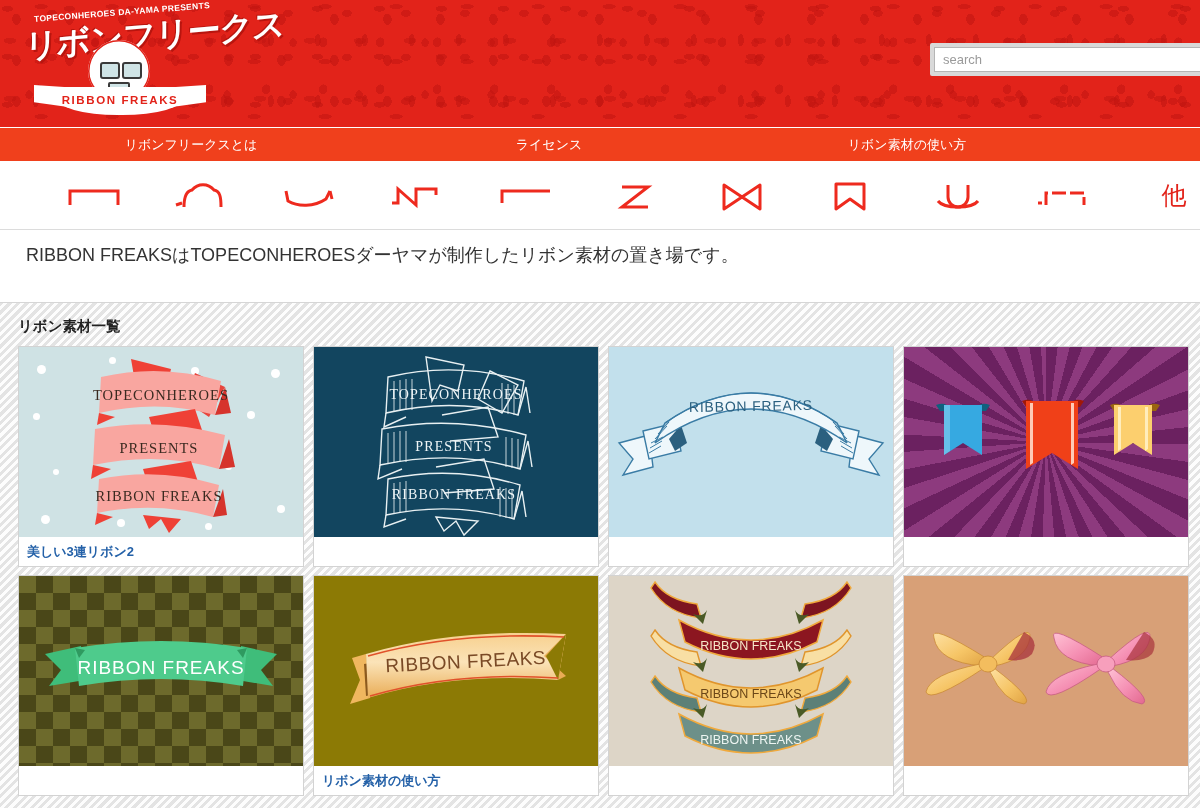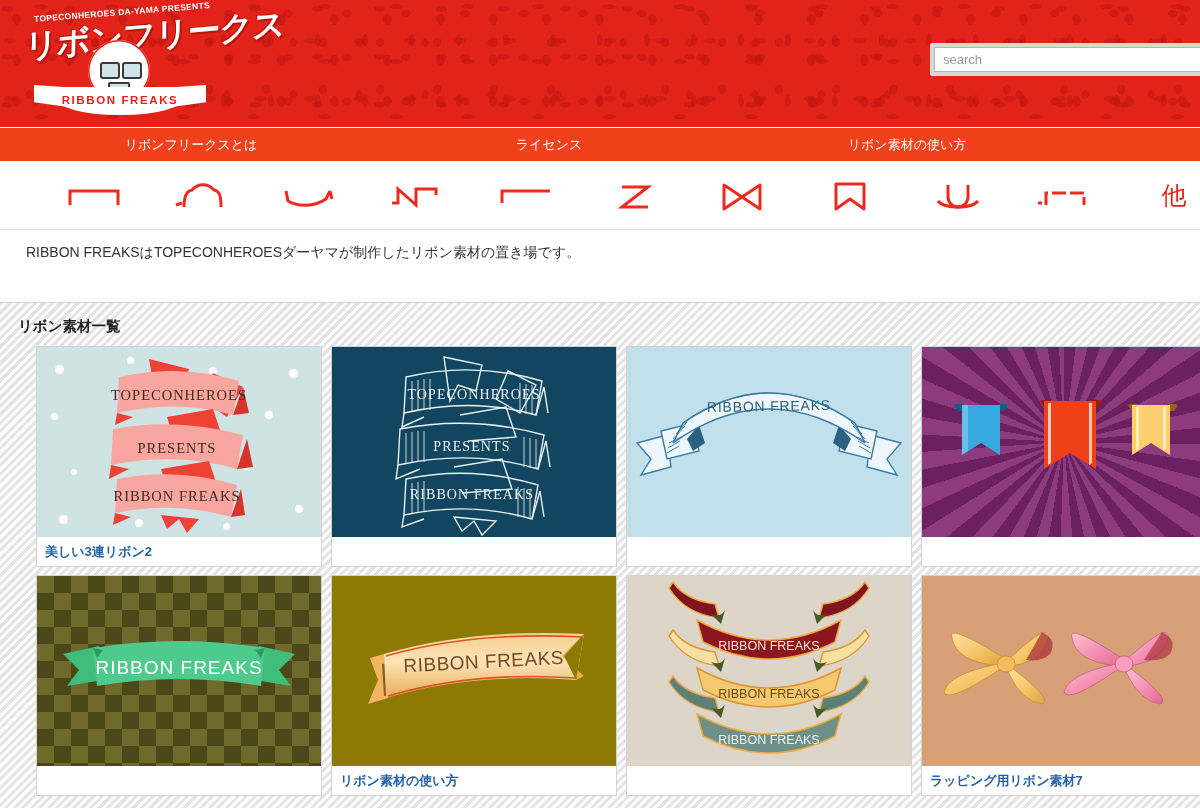--- a/index.html
+++ b/index.html
@@ -169,21 +169,21 @@
   }
 
   
   .intro {
     width: 1200px; height: 72px;
     background: #ffffff;
     padding: 12px 0 0 26px;
   }
   .intro p {
     margin: 0 0 10px 0;
-    font-size: 14px;
+    font-size: 18px;
     color: #333333;
     line-height: 1.45;
   }
 
   
   .content {
     position: relative;
     width: 1200px;
     height: 506px;
     background-color: #f2f2f2;
@@ -197,21 +197,21 @@
   }
   .section-title {
     margin: 4px 0 10px 18px;
     font-size: 14.5px; font-weight: bold;
     color: #222222;
   }
   .card-grid {
     display: grid;
     grid-template-columns: repeat(4, 286px);
     gap: 8px 9px;
-    margin-left: 36px;
+    margin-left: 18px;
   }
   .card {
     width: 286px;
     background: #ffffff;
     border: 1px solid #d3d3d3;
     cursor: pointer;
   }
   .card-thumb {
     position: relative;
     width: 284px; height: 190px;
@@ -571,17 +571,16 @@
           <ellipse cx="84" cy="88" rx="9" ry="8" fill="#f3bd5e" stroke="#c98a36" stroke-width=".8"></ellipse>
 
           <path d="M200 82 Q144 46 150 62 Q154 86 196 90 Z" fill="url(#bowP)" stroke="#c65d82" stroke-width=".8"></path>
           <path d="M204 84 Q248 44 246 62 Q242 84 208 90 Z" fill="url(#bowP)" stroke="#c65d82" stroke-width=".8"></path>
           <path d="M240 56 Q256 64 248 78 Q240 86 222 84 Z" fill="#a8333c" opacity=".7"></path>
           <path d="M198 92 Q146 128 142 116 Q146 98 194 88 Z" fill="url(#bowP)" stroke="#c65d82" stroke-width=".8"></path>
           <path d="M208 92 Q250 124 238 128 Q218 126 204 96 Z" fill="url(#bowP)" stroke="#c65d82" stroke-width=".8"></path>
           <ellipse cx="202" cy="88" rx="9" ry="8" fill="#f79fbc" stroke="#c65d82" stroke-width=".8"></ellipse>
         </svg>
       </div>
-      <div class="card-label">ラッピング用リボン素材7</div>
     </div>
 
   </div>
 </main>
 
 </body></html>

